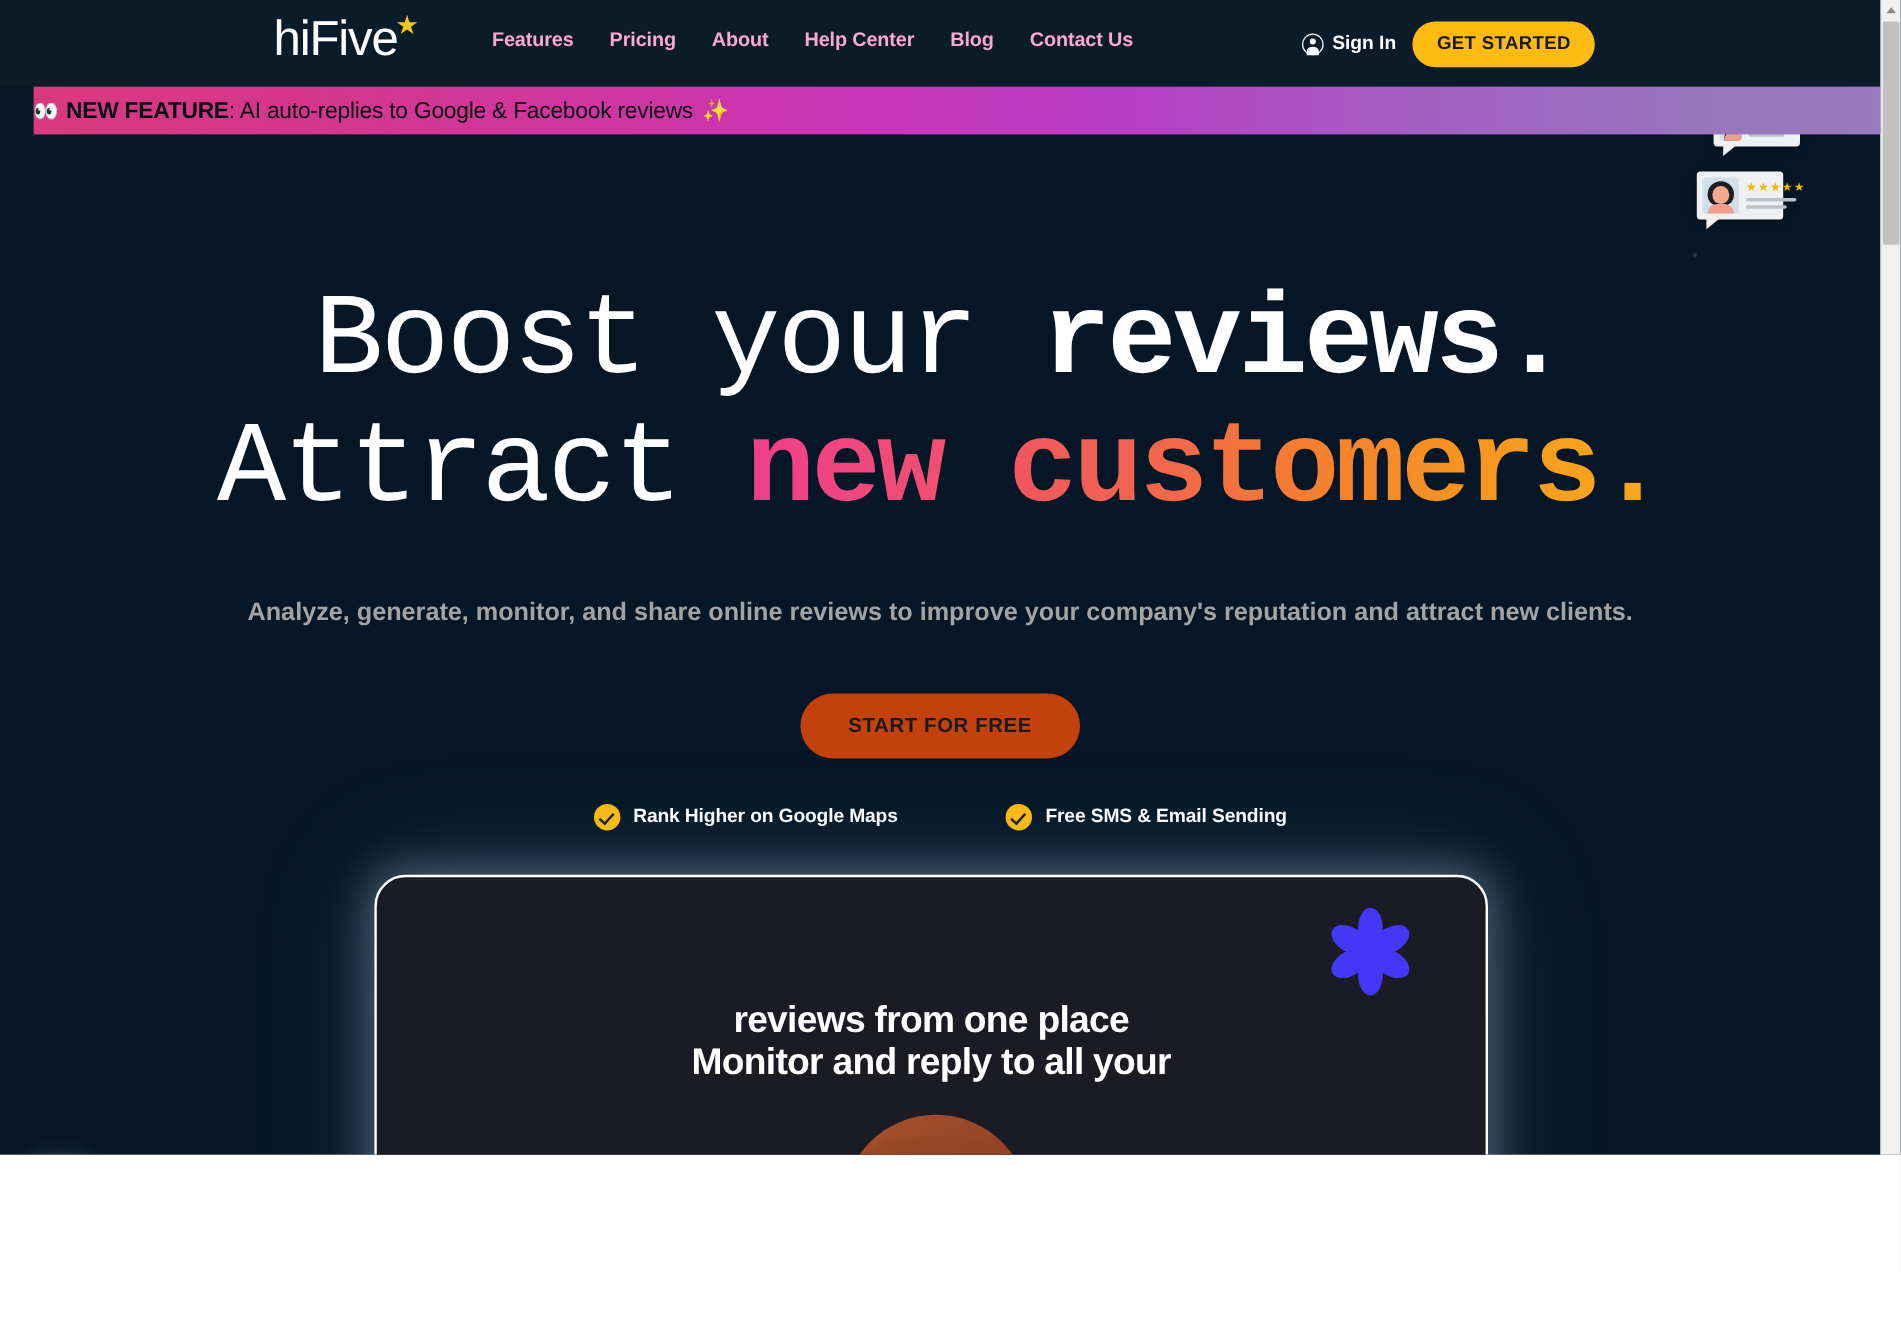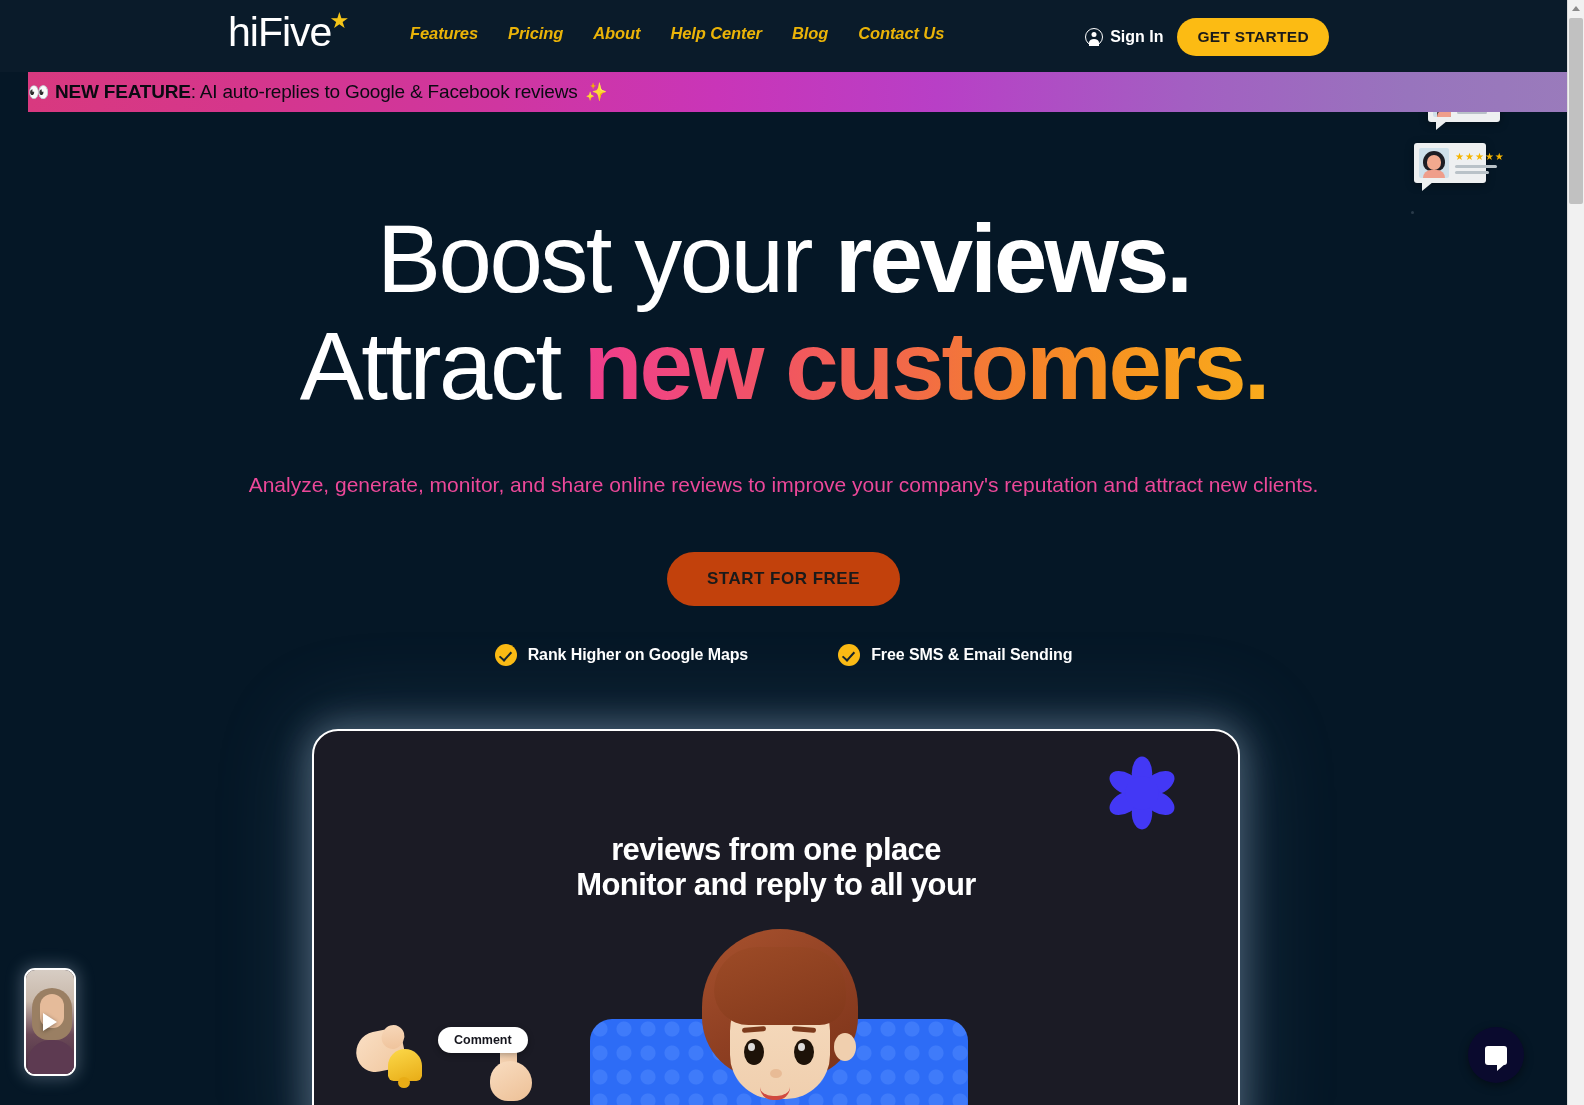--- a/index.html
+++ b/index.html
@@ -8,21 +8,21 @@
     width: 1584px;
     height: 1105px;
     overflow: hidden;
     background: #ffffff;
     font-family: "Liberation Sans", sans-serif;
   }
 
   #page {
     position: relative;
     width: 1584px;
-    height: 1105px;
+    height: 962px;
     background: #051726;
     overflow: hidden;
   }
 
   
   #viewport {
     position: absolute;
     left: 0; top: 0;
     width: 1567px;
     height: 1105px;
@@ -94,27 +94,26 @@
 
   .nav {
     position: absolute;
     left: 410px;
     top: 24px;
     display: flex;
     gap: 30px;
     align-items: center;
   }
   .nav a {
-    color: #eab308;
+    color: #f9a8d4;
     font-size: 16.5px;
     font-weight: bold;
     text-decoration: none;
     letter-spacing: -0.1px;
     white-space: nowrap;
-    font-style: italic;
   }
 
   .header-right {
     position: absolute;
     right: 238px;
     top: 18px;
     display: flex;
     align-items: center;
     gap: 14px;
   }
@@ -260,46 +259,47 @@
   }
 
   
   #hero {
     position: absolute;
     left: 0; top: 112px;
     width: 1567px;
     text-align: center;
   }
   .headline {
-    margin-top: 90px;
+    margin-top: 116px;
     font-size: 96px;
     line-height: 1.18;
     letter-spacing: -2.5px;
     color: #ffffff;
     font-weight: 300;
+    font-family: Liberation Mono, monospace;
   }
   .headline .l1 .strong { font-weight: bold; letter-spacing: -3px; }
   .headline .l2 { margin-top: -6px; }
   .headline .grad {
     font-weight: bold;
     letter-spacing: -3px;
     background: linear-gradient(90deg, #ef3d8c 0%, #f1477e 12%, #f1575f 30%,
         #f26a47 48%, #f5822c 64%, #f79620 80%, #f9ab1c 100%);
     -webkit-background-clip: text;
     background-clip: text;
     color: transparent;
     text-align: right;
     -webkit-text-fill-color: transparent;
   }
   .subtitle {
     margin-top: 46px;
     font-size: 21px;
     line-height: 1.52;
-    color: #ec4899;
-    font-weight: 400;
+    color: #a3a3a3;
+    font-weight: 700;
   }
   .cta-wrap { margin-top: 52px; }
   .btn-start {
     background: #c2410c;
     color: #1a1a1a;
     border: none;
     border-radius: 30px;
     padding: 17px 40px;
     font-size: 17px;
     font-weight: bold;

